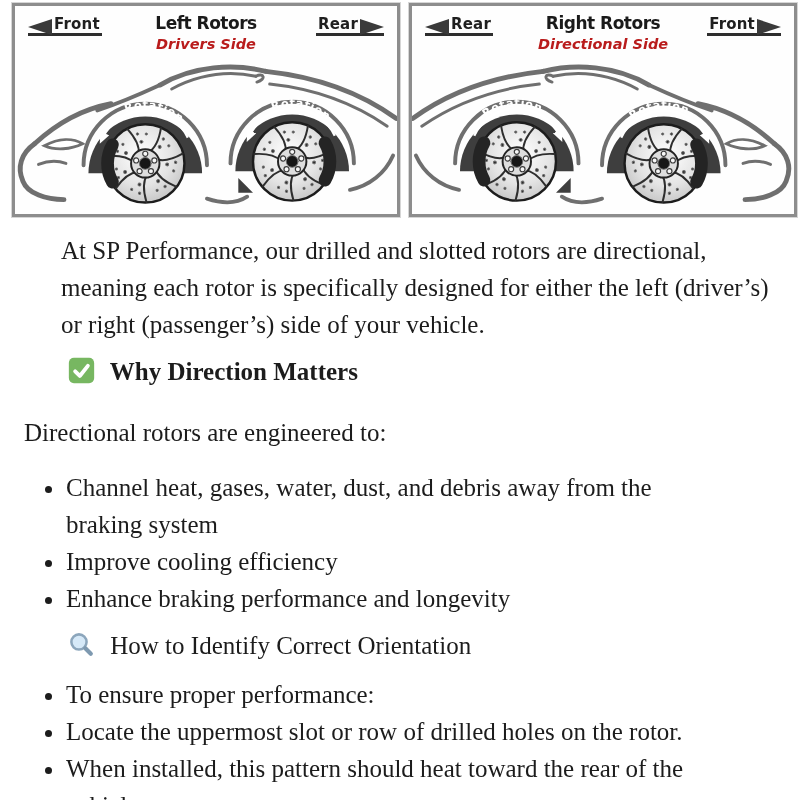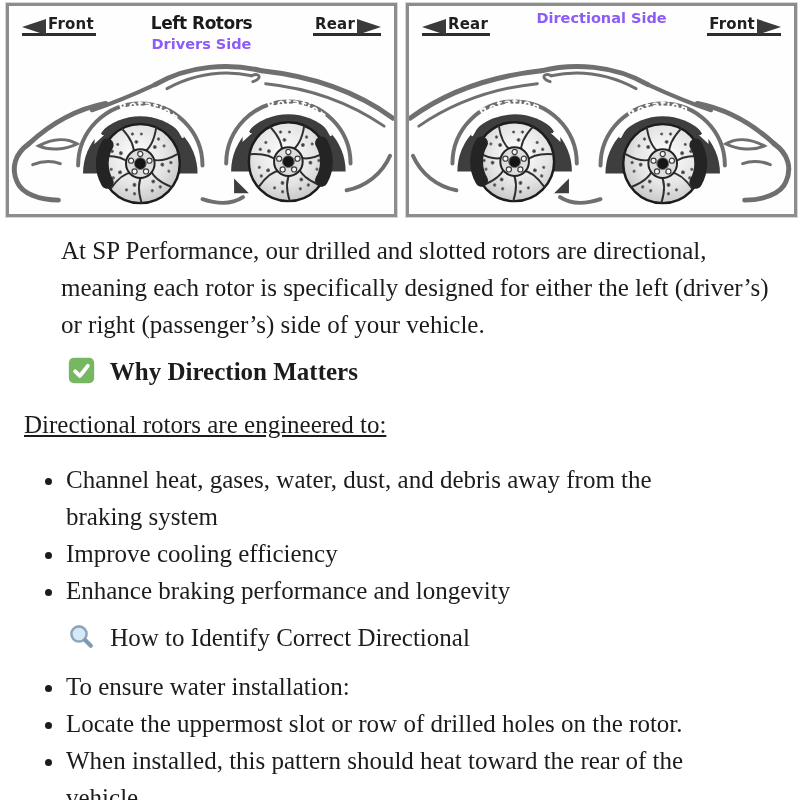--- a/index.html
+++ b/index.html
@@ -3,45 +3,45 @@
 <meta charset="utf-8">
 <style>
   * { margin: 0; padding: 0; box-sizing: border-box; }
   html, body { background: #ffffff; }
   .page {
     width: 800px; height: 800px; background: #ffffff; overflow: hidden;
     font-family: "Liberation Serif", serif; color: #1c1c1c;
   }
 
   
-  .diagram { display: flex; gap: 9px; padding: 3px 3px 0 6px; }
+  .diagram { display: flex; gap: 9px; padding: 3px 3px 0 12px; }
   .panel {
     flex: 1; height: 214px; border: 3px solid #8d8d8d; background: #fefefe;
     box-shadow: 0 0 0 1px #d6d6d6; position: relative; overflow: hidden;
   }
   .panel-header { position: relative; height: 52px; font-family: "DejaVu Sans", sans-serif; }
   .panel-title-block { position: absolute; left: 50%; top: 4px; transform: translateX(-50%); text-align: center; width: 240px; }
   .panel-title { font-size: 17px; font-weight: bold; letter-spacing: -0.5px; color: #1a1a1a; line-height: 26px; }
-  .panel-subtitle { font-size: 14.5px; font-weight: bold; color: #8b5cf6; line-height: 17px; }
+  .panel-subtitle { font-size: 14.5px; font-weight: bold; font-style: italic; color: #b91c1c; line-height: 17px; }
   .dir { position: absolute; top: 10px; display: flex; align-items: center; border-bottom: 3px solid #2e2e2e; padding-bottom: 1px; }
   .dir-left-pos { left: 13px; }
   .dir-right-pos { right: 13px; }
   .dir-label { font-size: 15px; font-weight: bold; color: #1f1f1f; letter-spacing: 0.2px; line-height: 16px; padding: 0 2px; }
   .tri { width: 0; height: 0; border-top: 8px solid transparent; border-bottom: 8px solid transparent; margin-bottom: -6px; }
   .tri-left  { border-right: 24px solid #3a3a3a; }
   .tri-right { border-left: 24px solid #3a3a3a; }
   .car-svg { display: block; width: 100%; height: 153px; }
 
   
   .content { padding: 0 24px; font-size: 25px; line-height: 37px; }
   .intro { margin-top: 15px; max-width: 752px; margin-left: 37px; }
   h2 { font-size: 25px; line-height: 37px; font-weight: bold; margin-left: 44px; }
   .h-s1 { margin-top: 10px; }
   .h-s2 { margin-top: 10px; font-weight: normal; }
-  .lead { margin-top: 16px; text-decoration: underline; }
+  .lead { margin-top: 24px; }
   ul { margin-top: 18px; padding-left: 42px; list-style: disc; }
   ul.list-s2 { margin-top: 12px; max-width: 742px; }
   ul.list-s1 { max-width: 662px; }
   li { line-height: 37px; }
   .emoji { display: inline-block; width: 27px; height: 27px; vertical-align: -4px; margin-right: 9px; }
   .emoji svg { display: block; width: 100%; height: 100%; }
 </style>
 </head>
 <body>
 
@@ -146,20 +146,21 @@
       </svg>
     </div>
 
     <div class="panel">
       <div class="panel-header">
         <div class="dir dir-left-pos">
           <span class="tri tri-left"></span>
           <span class="dir-label">Rear</span>
         </div>
         <div class="panel-title-block">
+          <div class="panel-title">Right Rotors</div>
           <div class="panel-subtitle">Directional Side</div>
         </div>
         <div class="dir dir-right-pos">
           <span class="dir-label">Front</span>
           <span class="tri tri-right"></span>
         </div>
       </div>
 
       <svg class="car-svg" viewBox="0 0 390 153">
         <use href="#carart" transform="translate(390 0) scale(-1 1)"></use>
@@ -200,23 +201,23 @@
       <li>Enhance braking performance and longevity</li>
     </ul>
 
     <h2 class="h-s2">
       <span class="emoji">
         <svg viewBox="0 0 32 32">
           <circle cx="13" cy="13" r="9" fill="#D6E9F8" stroke="#8CA6BC" stroke-width="3"></circle>
           <line x1="20.5" y1="20.5" x2="27" y2="27" stroke="#7E99B0" stroke-width="5" stroke-linecap="round"></line>
         </svg>
       </span>
-      <span>How to Identify Correct Directional</span>
+      <span>How to Identify Correct Orientation</span>
     </h2>
 
     <ul class="list-s2">
-      <li>To ensure water installation:</li>
+      <li>To ensure proper performance:</li>
       <li>Locate the uppermost slot or row of drilled holes on the rotor.</li>
       <li>When installed, this pattern should heat toward the rear of the vehicle.</li>
     </ul>
 
   </div>
 </div>
 
 </body></html>

